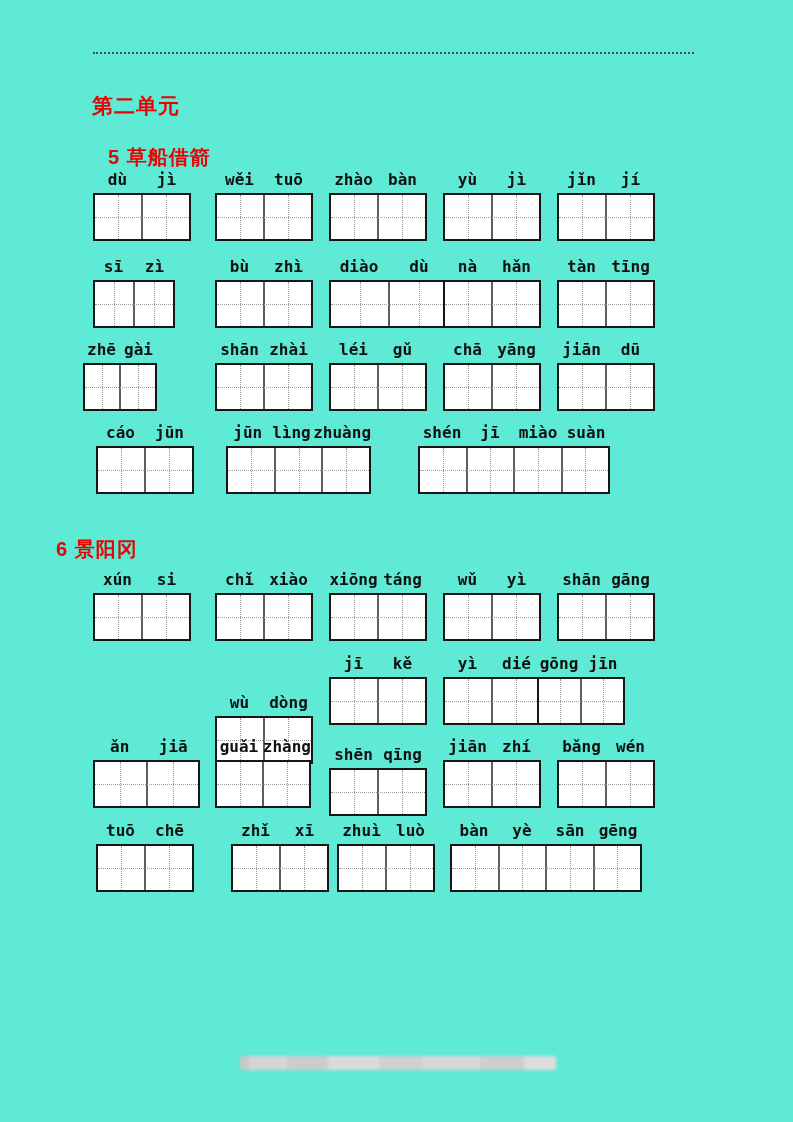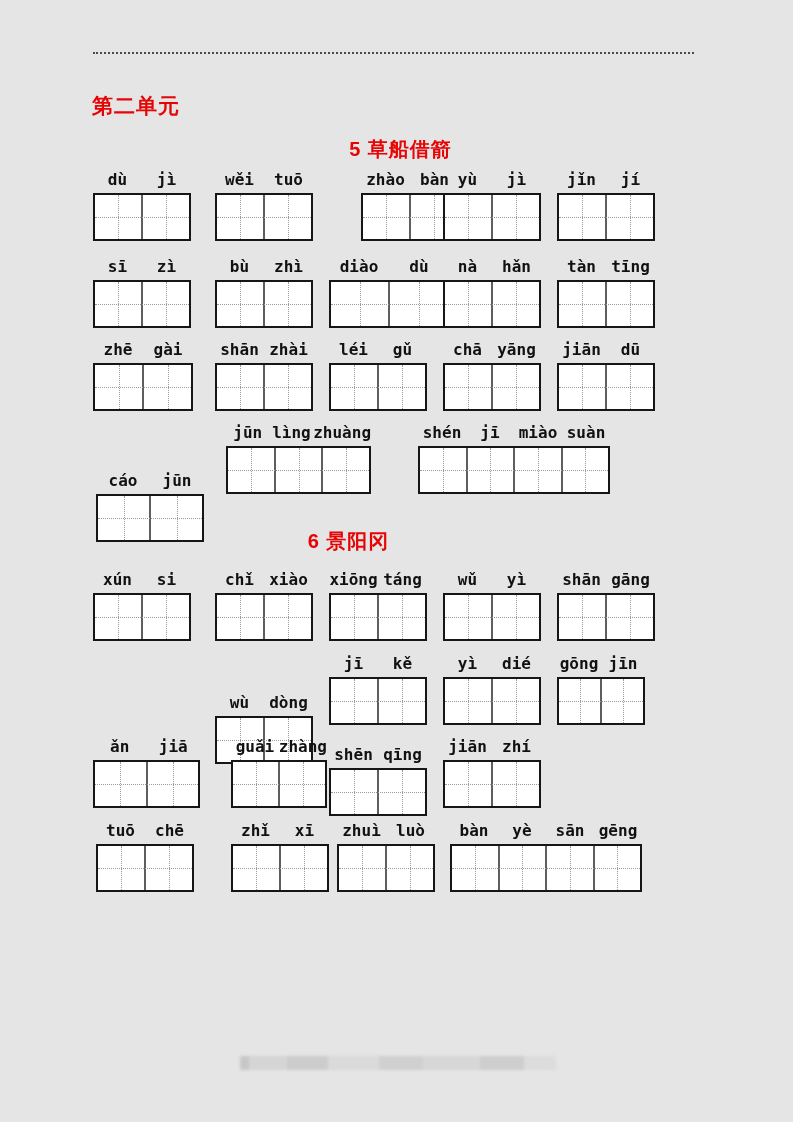--- a/index.html
+++ b/index.html
@@ -1,30 +1,30 @@
 <!DOCTYPE html>
 <html><head>
 <meta charset="utf-8">
 <style>
   html,body{margin:0;padding:0;background:#ffffff;}
   .page{
-    position:relative;width:793px;height:1122px;background:#e5e5e5;overflow:hidden;
+    position:relative;width:793px;height:1122px;background:#5eead4;overflow:hidden;
     font-family:"DejaVu Sans Mono","Liberation Mono",monospace;
   }
   .top-rule{
     position:absolute;left:93px;top:52px;width:601px;height:0;
     border-top:2px dotted #4a4a4a;
   }
   .unit-title{
     position:absolute;left:92px;top:92px;margin:0;
     font-family:"Liberation Sans",sans-serif;font-weight:bold;font-size:21px;
     letter-spacing:1px;color:#e60404;
   }
   .lesson-title{
-    position:absolute;left:93px;width:601px;margin:0;text-align:center;
+    position:absolute;left:93px;width:601px;margin:8px;
     font-family:"Liberation Sans",sans-serif;font-weight:bold;font-size:20px;
     letter-spacing:1px;color:#e60404;
   }
   .unit{position:absolute;}
   .label{
     display:flex;height:20px;margin-bottom:3px;
     font-weight:bold;font-size:16px;color:#111;
   }
   .label span{flex:1;text-align:center;white-space:nowrap;line-height:20px;}
   .gridbox{
@@ -77,21 +77,21 @@
     <div class="unit" style="left: 215px; top: 170px; width: 98px;">
       <div class="label">
         <span>wěi</span>
         <span>tuō</span>
       </div>
       <div class="gridbox">
         <div class="cell"></div>
         <div class="cell"></div>
       </div>
     </div>
-    <div class="unit" style="left: 329px; top: 170px; width: 98px; margin-left: 32px;">
+    <div class="unit" style="left: 329px; top: 170px; width: 98px;">
       <div class="label">
         <span>zhào</span>
         <span>bàn</span>
       </div>
       <div class="gridbox">
         <div class="cell"></div>
         <div class="cell"></div>
       </div>
     </div>
     <div class="unit" style="left: 443px; top: 170px; width: 98px;">
@@ -107,21 +107,21 @@
     <div class="unit" style="left: 557px; top: 170px; width: 98px;">
       <div class="label">
         <span>jǐn</span>
         <span>jí</span>
       </div>
       <div class="gridbox">
         <div class="cell"></div>
         <div class="cell"></div>
       </div>
     </div>
-    <div class="unit" style="left: 93px; top: 257px; width: 98px;">
+    <div class="unit" style="left: 93px; top: 257px; width: 82px;">
       <div class="label">
         <span>sī</span>
         <span>zì</span>
       </div>
       <div class="gridbox">
         <div class="cell"></div>
         <div class="cell"></div>
       </div>
     </div>
     <div class="unit" style="left: 215px; top: 257px; width: 98px;">
@@ -157,21 +157,21 @@
     <div class="unit" style="left: 557px; top: 257px; width: 98px;">
       <div class="label">
         <span>tàn</span>
         <span>tīng</span>
       </div>
       <div class="gridbox">
         <div class="cell"></div>
         <div class="cell"></div>
       </div>
     </div>
-    <div class="unit" style="left: 93px; top: 340px; width: 100px;">
+    <div class="unit" style="left: 83px; top: 340px; width: 74px;">
       <div class="label">
         <span>zhē</span>
         <span>gài</span>
       </div>
       <div class="gridbox">
         <div class="cell"></div>
         <div class="cell"></div>
       </div>
     </div>
     <div class="unit" style="left: 215px; top: 340px; width: 98px;">
@@ -207,21 +207,21 @@
     <div class="unit" style="left: 557px; top: 340px; width: 98px;">
       <div class="label">
         <span>jiān</span>
         <span>dū</span>
       </div>
       <div class="gridbox">
         <div class="cell"></div>
         <div class="cell"></div>
       </div>
     </div>
-    <div class="unit" style="left: 96px; top: 423px; width: 108px; margin-top: 48px;">
+    <div class="unit" style="left: 96px; top: 423px; width: 98px;">
       <div class="label">
         <span>cáo</span>
         <span>jūn</span>
       </div>
       <div class="gridbox">
         <div class="cell"></div>
         <div class="cell"></div>
       </div>
     </div>
     <div class="unit" style="left: 226px; top: 423px; width: 145px;">
@@ -323,41 +323,41 @@
     <div class="unit" style="left: 443px; top: 654px; width: 98px;">
       <div class="label">
         <span>yì</span>
         <span>dié</span>
       </div>
       <div class="gridbox">
         <div class="cell"></div>
         <div class="cell"></div>
       </div>
     </div>
-    <div class="unit" style="left: 557px; top: 654px; width: 88px;">
+    <div class="unit" style="left: 537px; top: 654px; width: 88px;">
       <div class="label">
         <span>gōng</span>
         <span>jīn</span>
       </div>
       <div class="gridbox">
         <div class="cell"></div>
         <div class="cell"></div>
       </div>
     </div>
     <div class="unit" style="left: 93px; top: 737px; width: 107px;">
       <div class="label">
         <span>ǎn</span>
         <span>jiā</span>
       </div>
       <div class="gridbox">
         <div class="cell"></div>
         <div class="cell"></div>
       </div>
     </div>
-    <div class="unit" style="left: 231px; top: 737px; width: 96px;">
+    <div class="unit" style="left: 215px; top: 737px; width: 96px;">
       <div class="label">
         <span>guǎi</span>
         <span>zhàng</span>
       </div>
       <div class="gridbox">
         <div class="cell"></div>
         <div class="cell"></div>
       </div>
     </div>
     <div class="unit" style="left: 329px; top: 745px; width: 98px;">
@@ -367,20 +367,30 @@
       </div>
       <div class="gridbox">
         <div class="cell"></div>
         <div class="cell"></div>
       </div>
     </div>
     <div class="unit" style="left: 443px; top: 737px; width: 98px;">
       <div class="label">
         <span>jiān</span>
         <span>zhí</span>
+      </div>
+      <div class="gridbox">
+        <div class="cell"></div>
+        <div class="cell"></div>
+      </div>
+    </div>
+    <div class="unit" style="left: 557px; top: 737px; width: 98px;">
+      <div class="label">
+        <span>bǎng</span>
+        <span>wén</span>
       </div>
       <div class="gridbox">
         <div class="cell"></div>
         <div class="cell"></div>
       </div>
     </div>
     <div class="unit" style="left: 96px; top: 821px; width: 98px;">
       <div class="label">
         <span>tuō</span>
         <span>chē</span>

